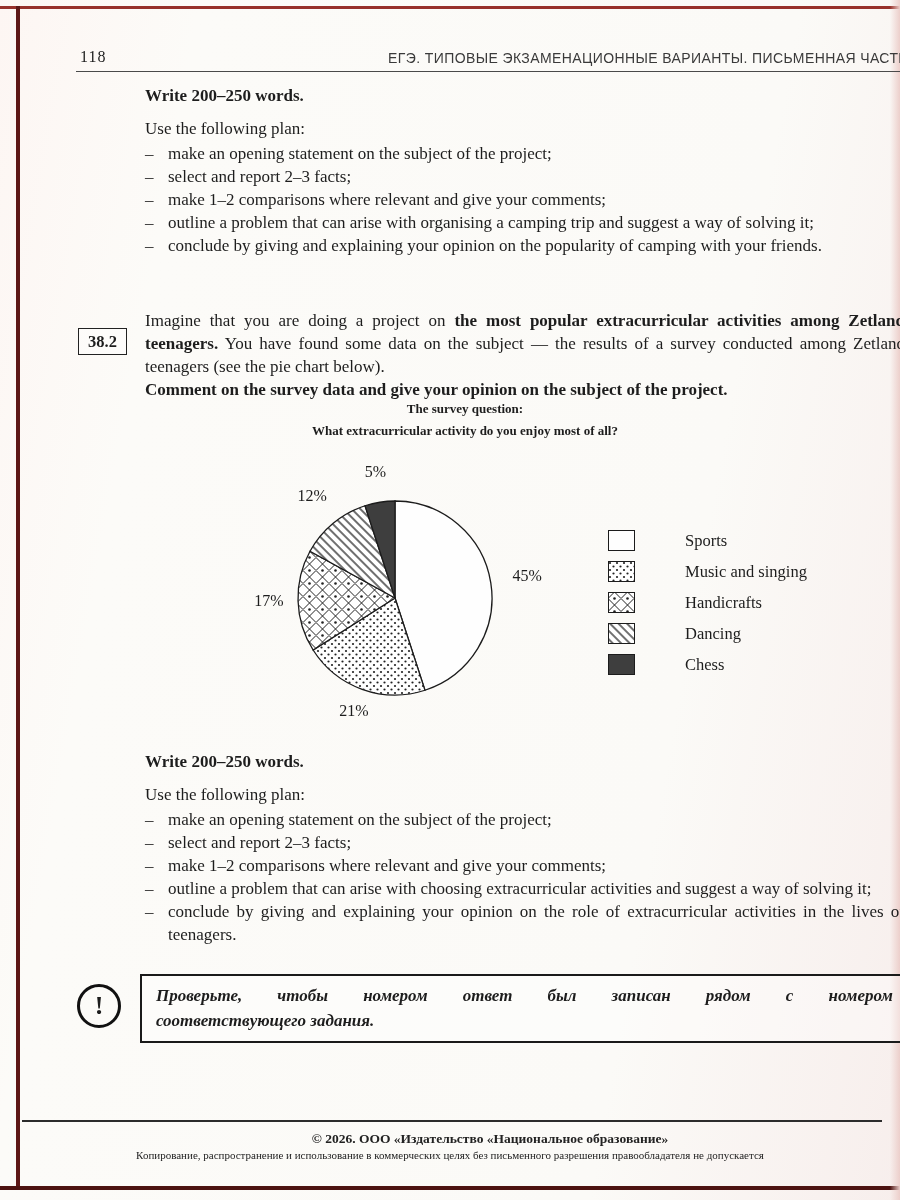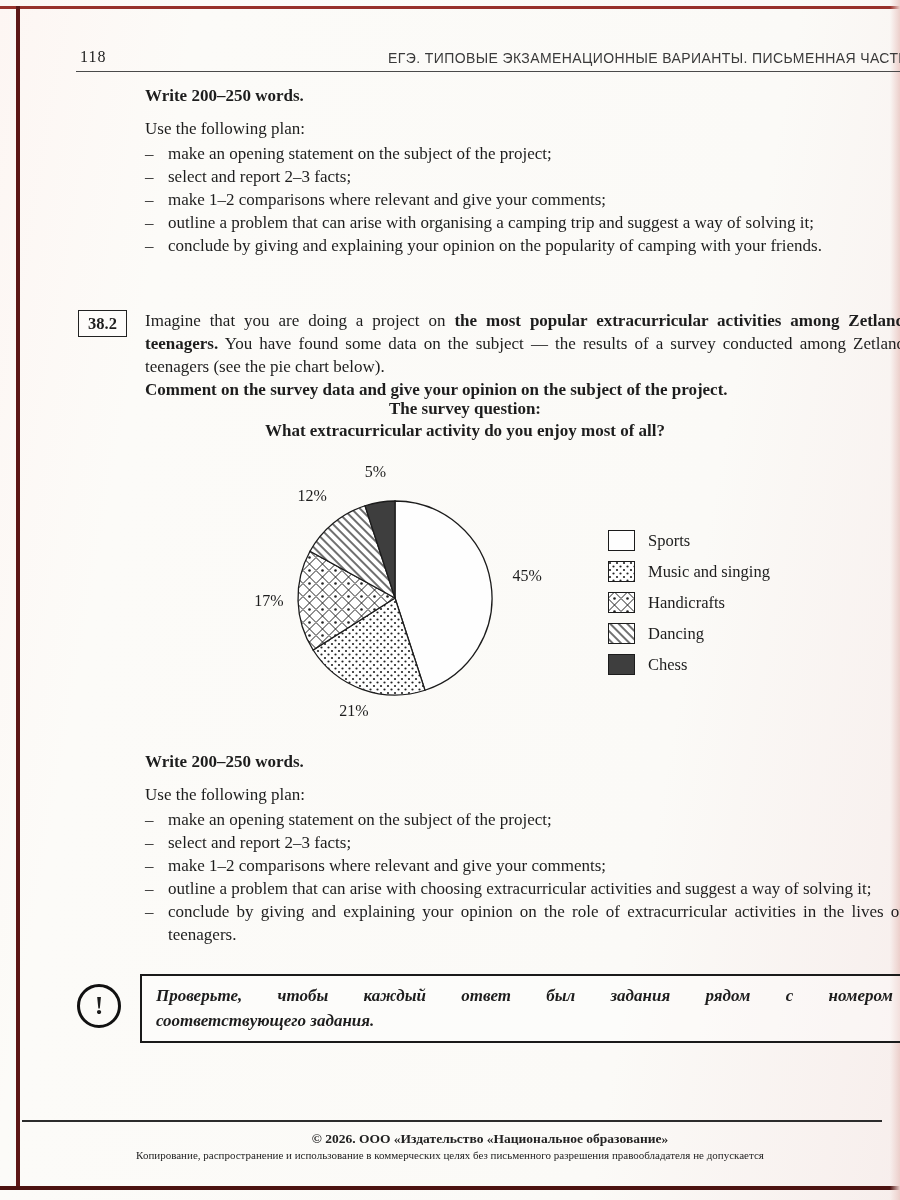--- a/index.html
+++ b/index.html
@@ -24,34 +24,34 @@
   .col{position:absolute;left:145px;width:760px;font-size:17px;line-height:23px;}
   .bold{font-weight:bold;}
   .write-h{font-weight:bold;margin:0 0 10px 0;}
   .plan-intro{margin:0 0 2px 0;}
   .plan-item{display:flex;}
   .plan-item .dash{width:23px;flex:0 0 23px;}
   .plan-item .pi-text{flex:1;text-align:justify;}
 
   .task-par{margin:0;text-align:justify;}
   .numbox{
-    position:absolute;left:-67px;top:1px;width:47px;height:25px;
+    position:absolute;left:-67px;top:19px;width:47px;height:25px;
     border:1.6px solid #222;display:flex;align-items:center;justify-content:center;
     font-weight:bold;font-size:16.5px;background:rgba(255,255,255,.4);
   }
 
   
-  .chart-titles{position:absolute;left:145px;top:398px;width:640px;text-align:center;font-weight:bold;font-size:17px;line-height:22px;}
+  .chart-titles{position:absolute;left:145px;top:398px;width:640px;text-align:center;font-weight:bold;font-size:13px;line-height:22px;}
   .chart-note{font-style:italic;}
   .pie-wrap{position:absolute;left:225px;top:460px;width:350px;height:280px;}
   .pct-label{font-family:"Liberation Serif",serif;font-size:16px;fill:#1d1d1d;}
   .legend{position:absolute;left:608px;top:530px;}
   .legend-row{display:flex;align-items:center;margin-bottom:10px;}
   .legend-row .swatch{flex:0 0 27px;margin-right:13px;display:block;}
-  .legend-label{font-size:16.5px;}
+  .legend-label{font-size:16.5px;margin-left:37px;}
 
   
   .warn-icon{
     position:absolute;left:77px;top:984px;width:38px;height:38px;border:3px solid #111;border-radius:50%;
     display:flex;align-items:center;justify-content:center;font-weight:bold;font-size:26px;line-height:1;
   }
   .warn-box{
     position:absolute;left:140px;top:974px;width:737px;border:2px solid #1a1a1a;background:rgba(255,255,255,.35);
     padding:7px 14px 8px 14px;font-weight:bold;font-style:italic;font-size:17px;line-height:25px;
   }
@@ -203,21 +203,21 @@
         </div>
         <div class="plan-item">
           <span class="dash">–</span>
           <span class="pi-text">conclude by giving and explaining your opinion on the role of extracurricular activities in the lives of teenagers.</span>
         </div>
       </div>
   </div>
 
   <div class="warn-icon">!</div>
   <div class="warn-box">
-    <div class="warn-line1">Проверьте, чтобы каждый ответ был задания рядом с номером</div>
+    <div class="warn-line1">Проверьте, чтобы номером ответ был записан рядом с номером</div>
     <div>соответствующего задания.</div>
   </div>
 
   <div class="foot-rule"></div>
   <div class="foot1">© 2026. ООО «Издательство «Национальное образование»</div>
   <div class="foot2">Копирование, распространение и использование в коммерческих целях без письменного разрешения правообладателя не допускается</div>
 
 </div>
 
 </body></html>

